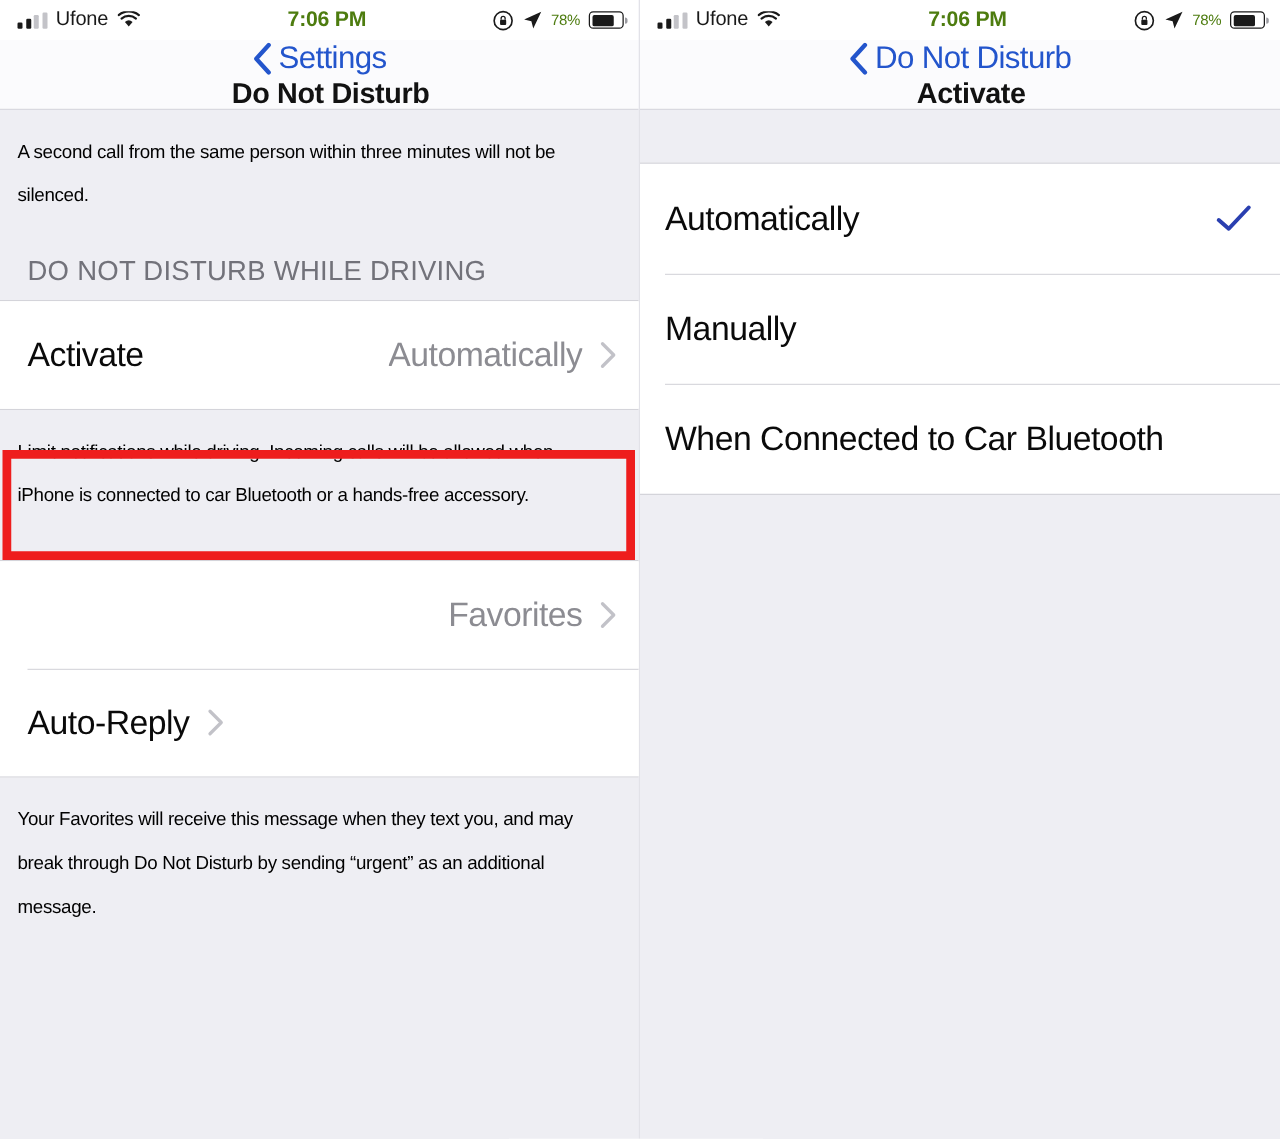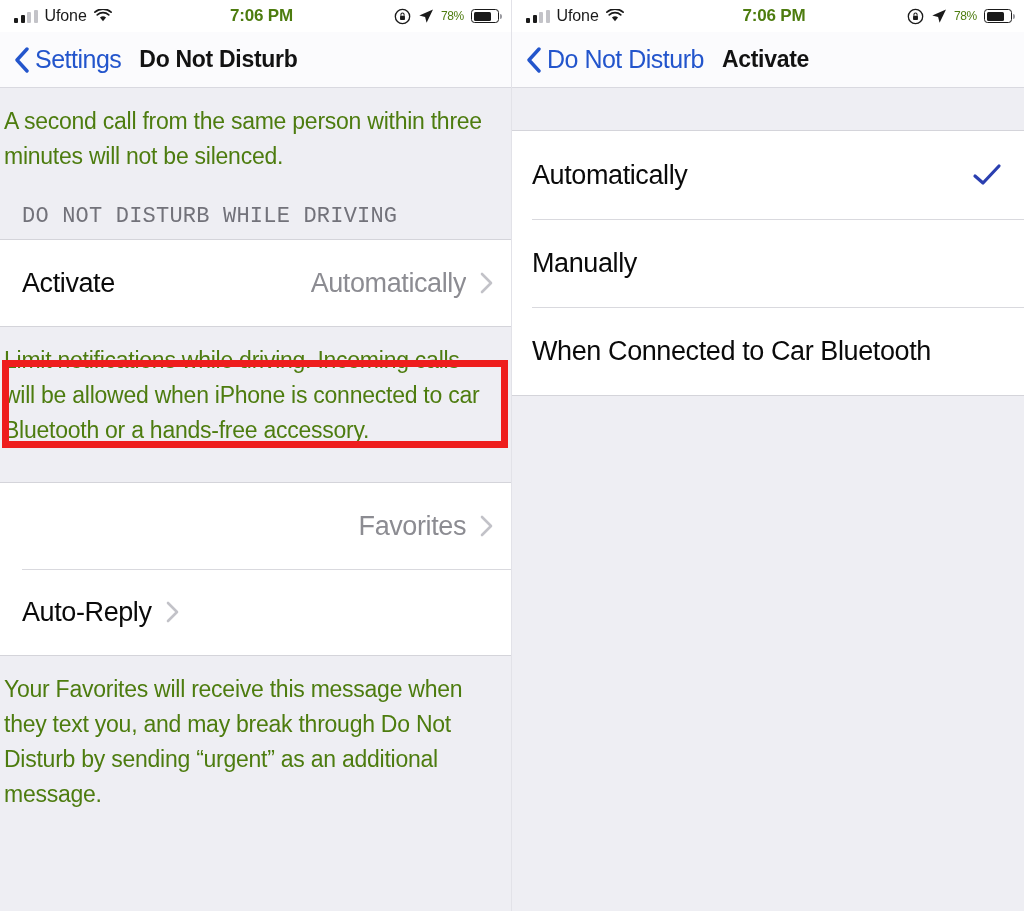--- a/index.html
+++ b/index.html
@@ -69,48 +69,48 @@
   .batt span { display:block; height:100%; background:#1a1a1a; border-radius:1.5px; }
 
   
   .navbar {
     height:56px;
     background:#fbfbfd;
     display:flex; align-items:center;
     padding:0 14px;
     position:relative;
     border-bottom:1px solid #d9d9e0;
+    flex-direction:column;
   }
   .back {
     display:flex; align-items:center; gap:5px;
     color:#2355cc;
     font-size:25px; letter-spacing:-0.5px;
     white-space:nowrap;
   }
   .chev-back { width:16px; height:26px; flex:none; }
   .navtitle {
     font-size:23px; font-weight:bold; color:#121212;
     letter-spacing:-0.3px;
     margin-left:18px;
     white-space:nowrap;
   }
 
   
   .content { position:relative; background:#eeeef3; height:823px; }
 
   .footnote {
-    font-size:23px; line-height:35px; color:#4d7c0f;
-    padding:16px 22px 0 4px;
+    font-size:15px; line-height:35px; color:#000000;
+    padding:16px 22px 0 14px;
     letter-spacing:-0.25px;
   }
   .grouphdr {
     font-size:22px; color:#72727a;
     padding:30px 22px 10px 22px;
     letter-spacing:0.2px;
-    font-family:Liberation Mono, monospace;
   }
 
   .card {
     background:#ffffff;
     border-top:1px solid #d4d4da;
     border-bottom:1px solid #d4d4da;
   }
   .row {
     height:86px;
     display:flex; align-items:center;

